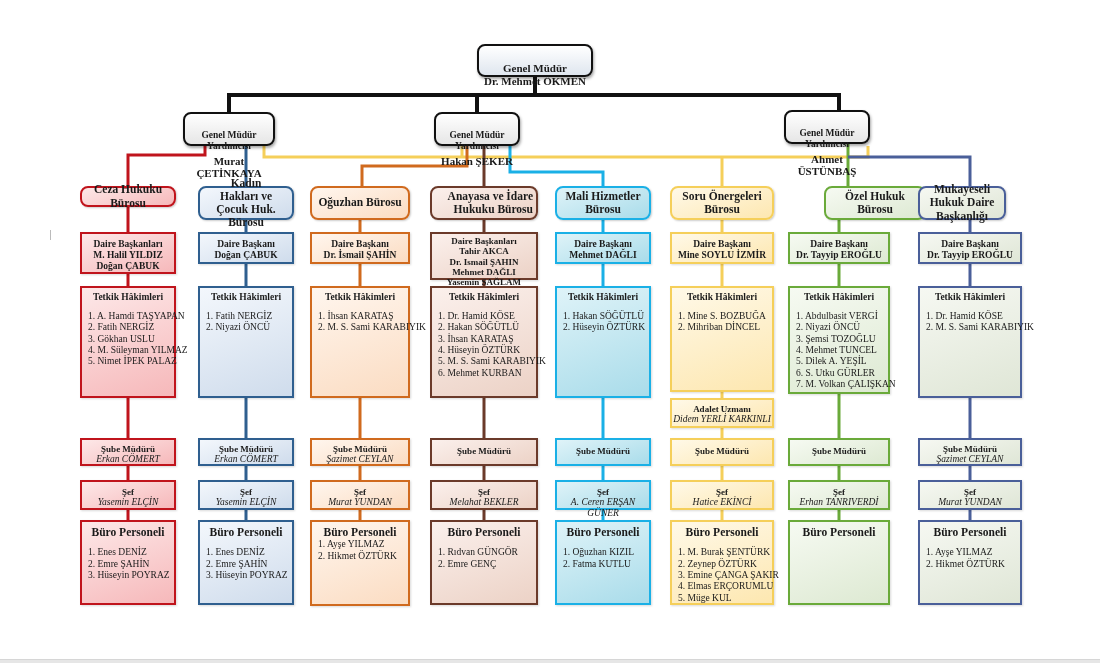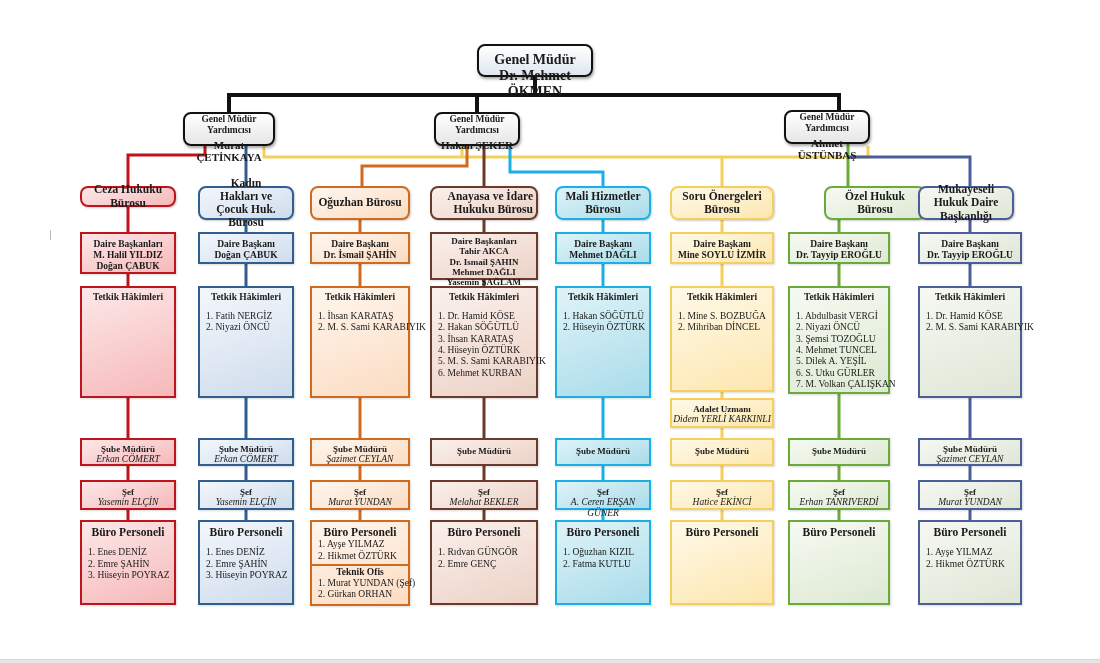--- a/index.html
+++ b/index.html
@@ -3,22 +3,22 @@
 <meta charset="utf-8">
 <style>
   html, body { margin:0; padding:0; }
   body { width:1100px; height:663px; background:#ffffff; position:relative; overflow:hidden;
          font-family:"Liberation Serif", serif; color:#1a1a1a; }
   #chart { position:absolute; left:0; top:0; width:1100px; height:663px; }
   .box { position:absolute; box-sizing:border-box; text-align:center; line-height:1.15; }
   .top-box { border:2px solid #111; border-radius:8px;
              background:linear-gradient(180deg,#ffffff 0%, #dfe6ef 100%);
              box-shadow:1px 2px 3px rgba(0,0,0,0.35); font-weight:bold; }
-  .gm { font-size:14px; padding-top:6px; }
-  .gmy { font-size:9.5px; padding-top:0; background:linear-gradient(180deg,#fff 0%,#e6e6e6 100%); }
+  .gm { font-size:11px; padding-top:16px; }
+  .gmy { font-size:9.5px; padding-top:16px; background:linear-gradient(180deg,#fff 0%,#e6e6e6 100%); }
   .gmy .nm { font-size:11px; margin-top:3px; display:block; }
   .dept { font-weight:bold; font-size:11.5px; display:flex; align-items:center; justify-content:center;
           border-width:2px; border-style:solid; border-radius:8px; box-shadow:1px 1px 2px rgba(0,0,0,0.2); }
   .sq { border-width:2px; border-style:solid; box-shadow:1px 1px 2px rgba(0,0,0,0.15); }
   .head { font-weight:bold; font-size:9.5px; }
   .head2 { font-weight:bold; font-size:9px; }
   .small { font-size:9.5px;font-style:italic; }
   .list { text-align:left; font-size:9.5px; padding-left:6px; margin-top:8px; line-height:1.2; }
   .list div { white-space:nowrap; }
   .bp-title { font-weight:bold; font-size:11.5px; margin-top:4px; }
@@ -75,20 +75,27 @@
       <div class="box dept" style="left: 80px; top: 186px; width: 96px; height: 21px; border-color: rgb(192, 20, 28); background: linear-gradient(160deg, rgb(253, 232, 232) 0%, rgb(246, 184, 186) 100%);">
         <div style="padding: 0px 3px;">Ceza Hukuku Bürosu</div>
       </div>
       <div class="box sq" style="left: 80px; top: 232px; width: 96px; height: 42px; border-color: rgb(192, 20, 28); background: linear-gradient(160deg, rgb(253, 232, 232) 0%, rgb(246, 184, 186) 100%); padding-top: 5px;">
         <div class="head">Daire Başkanları</div>
         <div class="head">M. Halil YILDIZ</div>
         <div class="head">Doğan ÇABUK</div>
       </div>
       <div class="box sq" style="left: 80px; top: 286px; width: 96px; height: 112px; border-color: rgb(192, 20, 28); background: linear-gradient(160deg, rgb(253, 232, 232) 0%, rgb(246, 184, 186) 100%); padding-top: 4px;">
         <div class="head" style="font-size: 9.5px;">Tetkik Hâkimleri</div>
+        <div class="list">
+          <div>1. A. Hamdi TAŞYAPAN</div>
+          <div>2. Fatih NERGİZ</div>
+          <div>3. Gökhan USLU</div>
+          <div>4. M. Süleyman YILMAZ</div>
+          <div>5. Nimet İPEK PALAZ</div>
+        </div>
       </div>
       <div class="box sq" style="left: 80px; top: 438px; width: 96px; height: 28px; border-color: rgb(192, 20, 28); background: linear-gradient(160deg, rgb(253, 232, 232) 0%, rgb(246, 184, 186) 100%); padding-top: 4px;">
         <div class="head2">Şube Müdürü</div>
         <div class="small">Erkan CÖMERT</div>
       </div>
       <div class="box sq" style="left: 80px; top: 480px; width: 96px; height: 30px; border-color: rgb(192, 20, 28); background: linear-gradient(160deg, rgb(253, 232, 232) 0%, rgb(246, 184, 186) 100%); padding-top: 5px;">
         <div class="head2">Şef</div>
         <div class="small">Yasemin ELÇİN</div>
       </div>
       <div class="box sq" style="left: 80px; top: 520px; width: 96px; height: 85px; border-color: rgb(192, 20, 28); background: linear-gradient(160deg, rgb(253, 232, 232) 0%, rgb(246, 184, 186) 100%);">
@@ -149,27 +156,20 @@
       </div>
       <div class="box sq" style="left: 310px; top: 480px; width: 100px; height: 30px; border-color: rgb(208, 106, 30); background: linear-gradient(160deg, rgb(255, 246, 238) 0%, rgb(251, 220, 194) 100%); padding-top: 5px;">
         <div class="head2">Şef</div>
         <div class="small">Murat YUNDAN</div>
       </div>
       <div class="box sq" style="left: 310px; top: 520px; width: 100px; height: 86px; border-color: rgb(208, 106, 30); background: linear-gradient(160deg, rgb(255, 246, 238) 0%, rgb(251, 220, 194) 100%);">
         <div class="bp-title">Büro Personeli</div>
         <div class="list" style="margin-top: 0px;">
           <div>1. Ayşe YILMAZ</div>
           <div>2. Hikmet ÖZTÜRK</div>
-        </div>
-        <div style="border-top: 2px solid rgb(208, 106, 30); margin-top: 2px; padding-top: 1px;">
-          <div class="head">Teknik Ofis</div>
-          <div class="list" style="margin-top: 0px;">
-            <div>1. Murat YUNDAN (Şef)</div>
-            <div>2. Gürkan ORHAN</div>
-          </div>
         </div>
       </div>
       <div class="box dept" style="left: 430px; top: 186px; width: 108px; height: 34px; border-color: rgb(107, 58, 42); background: linear-gradient(160deg, rgb(251, 240, 236) 0%, rgb(236, 210, 198) 100%);">
         <div style="padding: 0px 3px; text-align: right;">Anayasa ve İdare Hukuku Bürosu</div>
       </div>
       <div class="box sq" style="left: 430px; top: 232px; width: 108px; height: 48px; border-color: rgb(107, 58, 42); background: linear-gradient(160deg, rgb(251, 240, 236) 0%, rgb(236, 210, 198) 100%); padding-top: 2px;">
         <div class="head2">Daire Başkanları</div>
         <div class="head2">Tahir AKCA</div>
         <div class="head2">Dr. Ismail ŞAHIN</div>
         <div class="head2">Mehmet DAĞLI</div>
@@ -248,20 +248,27 @@
       </div>
       <div class="box sq" style="left: 670px; top: 438px; width: 104px; height: 28px; border-color: rgb(245, 207, 90); background: linear-gradient(160deg, rgb(255, 249, 232) 0%, rgb(253, 231, 176) 100%); padding-top: 6px;">
         <div class="head2">Şube Müdürü</div>
       </div>
       <div class="box sq" style="left: 670px; top: 480px; width: 104px; height: 30px; border-color: rgb(245, 207, 90); background: linear-gradient(160deg, rgb(255, 249, 232) 0%, rgb(253, 231, 176) 100%); padding-top: 5px;">
         <div class="head2">Şef</div>
         <div class="small">Hatice EKİNCİ</div>
       </div>
       <div class="box sq" style="left: 670px; top: 520px; width: 104px; height: 85px; border-color: rgb(245, 207, 90); background: linear-gradient(160deg, rgb(255, 249, 232) 0%, rgb(253, 231, 176) 100%);">
         <div class="bp-title">Büro Personeli</div>
+        <div class="list">
+          <div>1. M. Burak ŞENTÜRK</div>
+          <div>2. Zeynep ÖZTÜRK</div>
+          <div>3. Emine ÇANGA ŞAKIR</div>
+          <div>4. Elmas ERÇORUMLU</div>
+          <div>5. Müge KUL</div>
+        </div>
       </div>
       <div class="box dept" style="left: 824px; top: 186px; width: 102px; height: 34px; border-color: rgb(106, 170, 58); background: linear-gradient(160deg, rgb(246, 250, 242) 0%, rgb(221, 233, 210) 100%);">
         <div style="padding: 0px 3px;">Özel Hukuk Bürosu</div>
       </div>
       <div class="box sq" style="left: 788px; top: 232px; width: 102px; height: 32px; border-color: rgb(106, 170, 58); background: linear-gradient(160deg, rgb(246, 250, 242) 0%, rgb(221, 233, 210) 100%); padding-top: 5px;">
         <div class="head">Daire Başkanı</div>
         <div class="head">Dr. Tayyip EROĞLU</div>
       </div>
       <div class="box sq" style="left: 788px; top: 286px; width: 102px; height: 108px; border-color: rgb(106, 170, 58); background: linear-gradient(160deg, rgb(246, 250, 242) 0%, rgb(221, 233, 210) 100%); padding-top: 4px;">
         <div class="head" style="font-size: 9.5px;">Tetkik Hâkimleri</div>
@@ -278,21 +285,21 @@
       <div class="box sq" style="left: 788px; top: 438px; width: 102px; height: 28px; border-color: rgb(106, 170, 58); background: linear-gradient(160deg, rgb(246, 250, 242) 0%, rgb(221, 233, 210) 100%); padding-top: 6px;">
         <div class="head2">Şube Müdürü</div>
       </div>
       <div class="box sq" style="left: 788px; top: 480px; width: 102px; height: 30px; border-color: rgb(106, 170, 58); background: linear-gradient(160deg, rgb(246, 250, 242) 0%, rgb(221, 233, 210) 100%); padding-top: 5px;">
         <div class="head2">Şef</div>
         <div class="small">Erhan TANRIVERDİ</div>
       </div>
       <div class="box sq" style="left: 788px; top: 520px; width: 102px; height: 85px; border-color: rgb(106, 170, 58); background: linear-gradient(160deg, rgb(246, 250, 242) 0%, rgb(221, 233, 210) 100%);">
         <div class="bp-title">Büro Personeli</div>
       </div>
-      <div class="box dept" style="left: 918px; top: 186px; width: 96px; height: 34px; border-color: rgb(74, 95, 153); background: linear-gradient(160deg, rgb(246, 248, 242) 0%, rgb(223, 230, 214) 100%);">
+      <div class="box dept" style="left: 918px; top: 186px; width: 88px; height: 34px; border-color: rgb(74, 95, 153); background: linear-gradient(160deg, rgb(246, 248, 242) 0%, rgb(223, 230, 214) 100%);">
         <div style="padding: 0px 3px;">Mukayeseli Hukuk Daire Başkanlığı</div>
       </div>
       <div class="box sq" style="left: 918px; top: 232px; width: 104px; height: 32px; border-color: rgb(74, 95, 153); background: linear-gradient(160deg, rgb(246, 248, 242) 0%, rgb(223, 230, 214) 100%); padding-top: 5px;">
         <div class="head">Daire Başkanı</div>
         <div class="head">Dr. Tayyip EROĞLU</div>
       </div>
       <div class="box sq" style="left: 918px; top: 286px; width: 104px; height: 112px; border-color: rgb(74, 95, 153); background: linear-gradient(160deg, rgb(246, 248, 242) 0%, rgb(223, 230, 214) 100%); padding-top: 4px;">
         <div class="head" style="font-size: 9.5px;">Tetkik Hâkimleri</div>
         <div class="list">
           <div>1. Dr. Hamid KÖSE</div>

